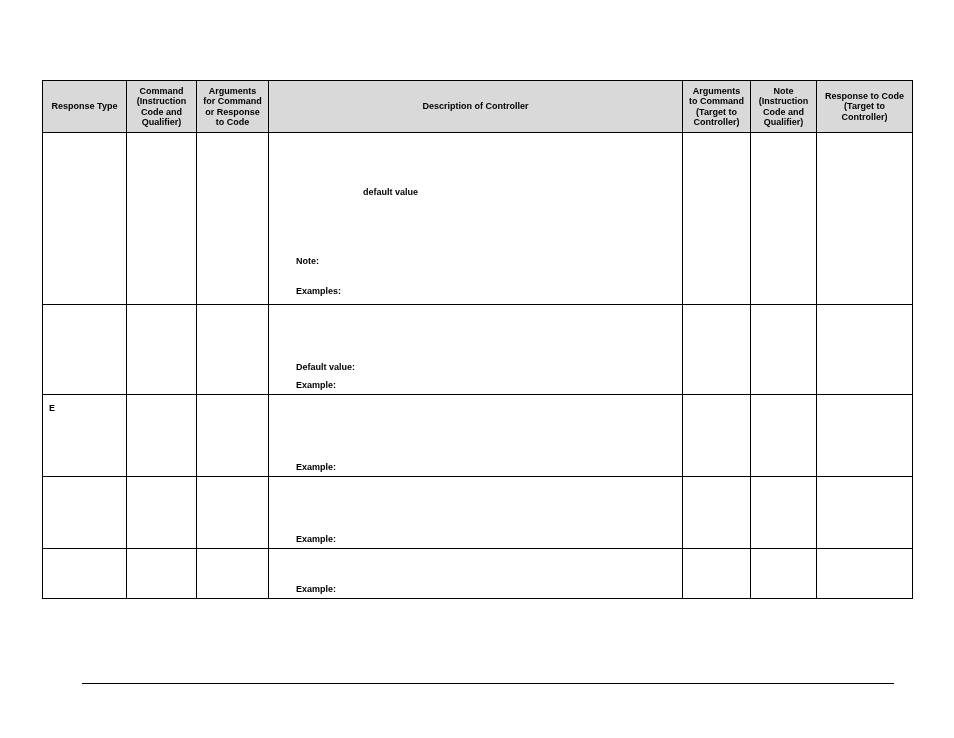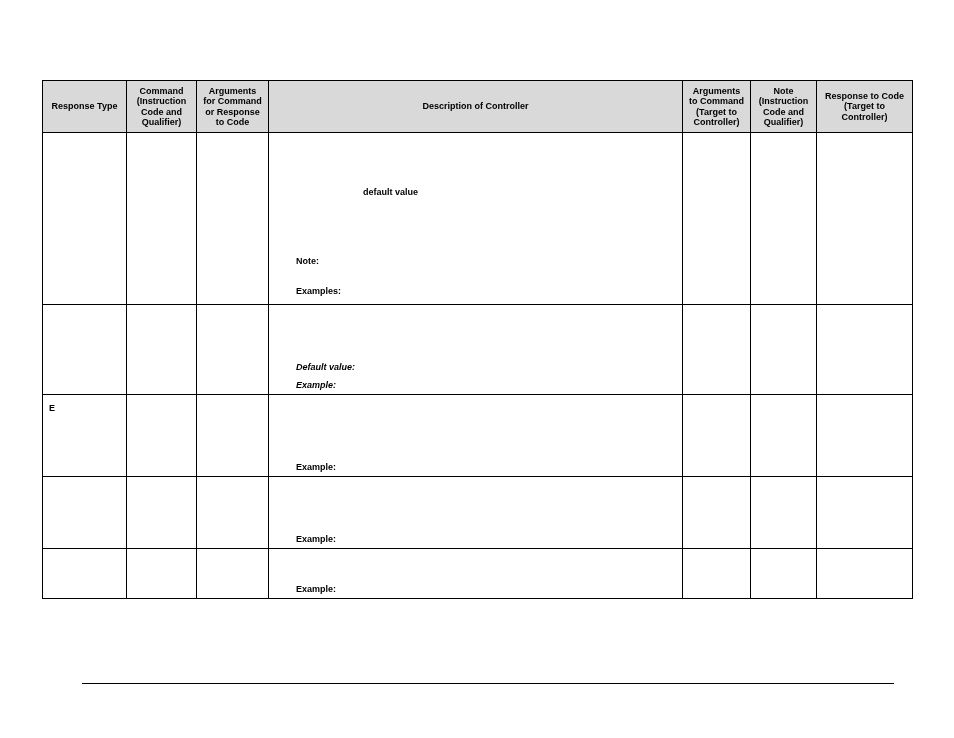--- a/index.html
+++ b/index.html
@@ -39,21 +39,21 @@
   }
   table.cmd-table td {
     background: #fff;
     text-align: left;
   }
   td.center {
     text-align: center;
   }
   
   tr.r1 td { height: 172px; }
-  tr.r2 td { height: 90px; font-style: italic; }
+  tr.r2 td { height: 90px; }
   tr.r3 td { height: 82px; }
   tr.r4 td { height: 72px; }
   tr.r5 td { height: 50px; }
   
   .desc {
     position: relative;
     width: 100%;
     height: 100%;
     display: flex;
     flex-direction: column;

